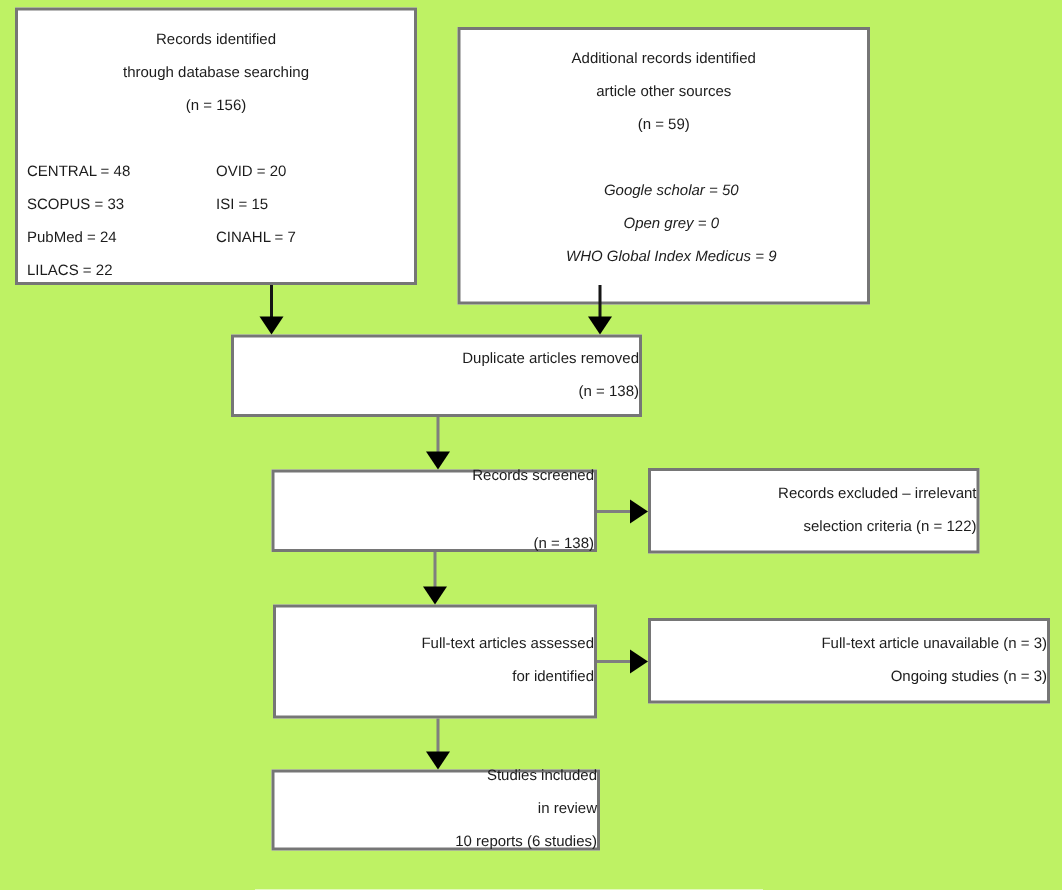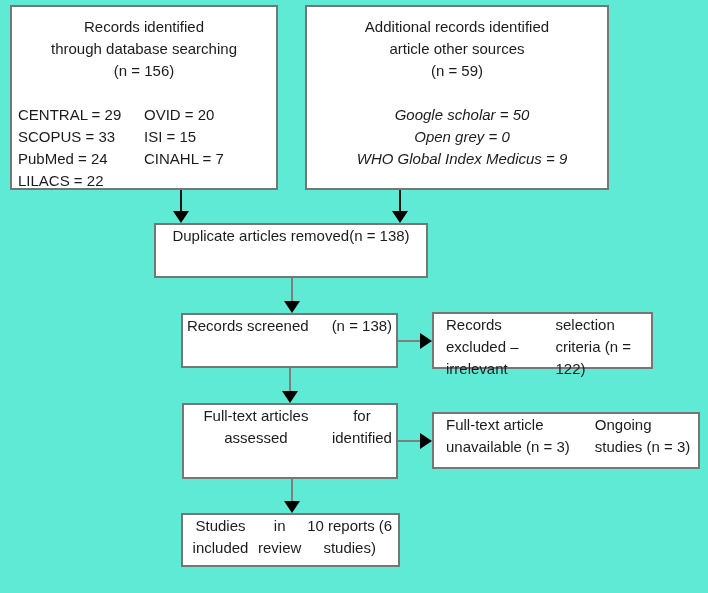--- a/index.html
+++ b/index.html
@@ -5,35 +5,36 @@
   * { margin: 0; padding: 0; box-sizing: border-box; }
   html, body { background: #ffffff; }
   body {
     font-family: "Liberation Sans", "DejaVu Sans", sans-serif;
     color: #1c1c1c;
   }
   #canvas {
     position: relative;
     width: 708px;
     height: 593px;
-    background: #5eead4;
+    background: #bef264;
     overflow: hidden;
-    font-size: 15px;
+    font-size: 10px;
     line-height: 22px;
   }
   .box {
     position: absolute;
     background: #ffffff;
     border: 2px solid #767676;
   }
   .center { text-align: center; }
   .vcenter {
     display: flex;
-    flex-direction: row;
+    flex-direction: column;
     justify-content: center;
+    align-items: flex-end;
   }
   .line { display: block; }
   .top-box { padding: 9px 4px 0 4px; }
   .spacer { height: 22px; }
   .cols { display: flex; text-align: left; padding-left: 2px; }
   .col1 { width: 126px; }
   .col2 { flex: 1; }
   .side-pad { padding-left: 12px; text-align: left; }
   .vline { position: absolute; width: 2px; background: #7f7f7f; }
   .vline.dark { background: #151515; }
@@ -58,34 +59,34 @@
 
   <div class="box top-box" style="left:10px; top:5px; width:268px; height:185px;">
     <div class="center">
       <span class="line">Records identified</span>
       <span class="line">through database searching</span>
       <span class="line">(n = 156)</span>
     </div>
     <div class="spacer"></div>
     <div class="cols">
       <div class="col1">
-        <span class="line">CENTRAL = 29</span>
+        <span class="line">CENTRAL = 48</span>
         <span class="line">SCOPUS = 33</span>
         <span class="line">PubMed = 24</span>
         <span class="line">LILACS = 22</span>
       </div>
       <div class="col2">
         <span class="line">OVID = 20</span>
         <span class="line">ISI = 15</span>
         <span class="line">CINAHL = 7</span>
       </div>
     </div>
   </div>
 
-  <div class="box top-box" style="left:305px; top:5px; width:304px; height:185px;">
+  <div class="box top-box" style="left:305px; top:18px; width:275px; height:185px;">
     <div class="center">
       <span class="line">Additional records identified</span>
       <span class="line">article other sources</span>
       <span class="line">(n = 59)</span>
     </div>
     <div class="spacer"></div>
     <div style="text-align:center; padding-left:10px;font-style:italic;">
       <span class="line">Google scholar = 50</span>
       <span class="line">Open grey = 0</span>
       <span class="line">WHO Global Index Medicus = 9</span>

